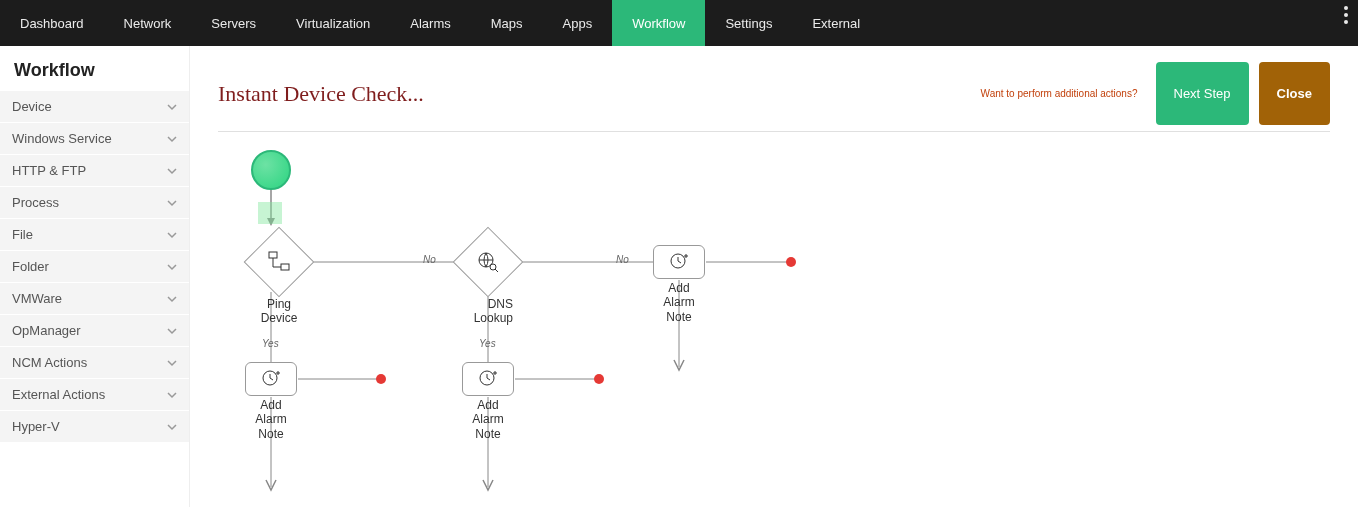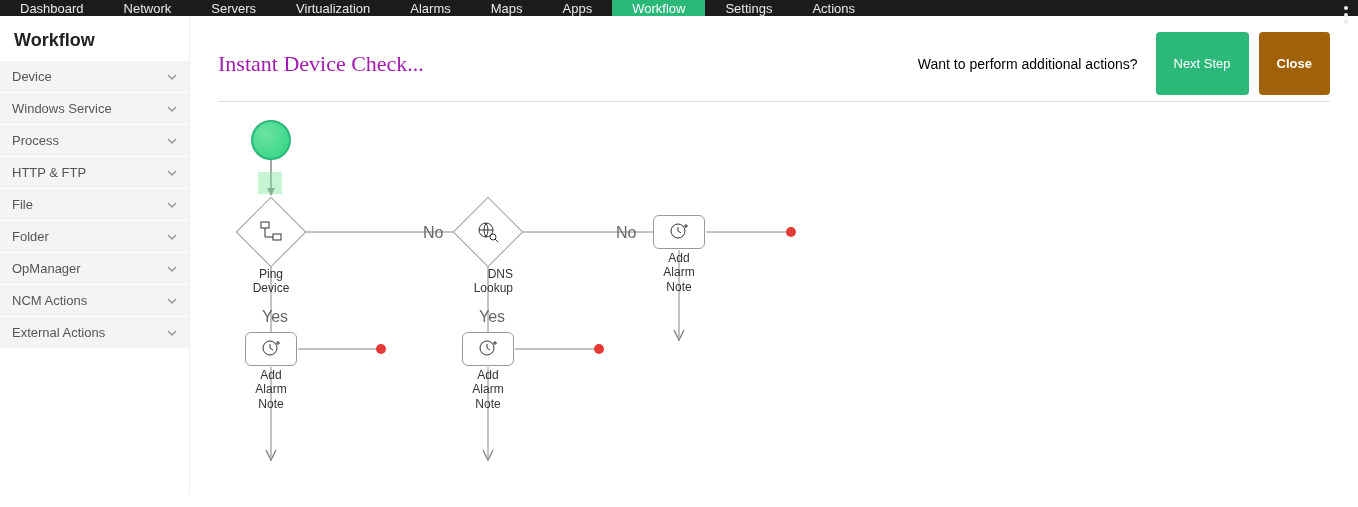--- a/index.html
+++ b/index.html
@@ -11,21 +11,21 @@
     height: 507px;
     overflow: hidden;
     background: #fff;
   }
   
   .topnav {
     display: flex;
     align-items: stretch;
     background: #1c1c1c;
     color: #eee;
-    height: 16px;
+    height: 46px;
     position: relative;
   }
   .topnav .nav-item {
     padding: 0 20px;
     display: flex;
     align-items: center;
     font-size: 13px;
     color: #eaeaea;
     cursor: pointer;
     white-space: nowrap;
@@ -86,30 +86,30 @@
     display: flex;
     align-items: center;
     justify-content: space-between;
     border-bottom: 1px solid #e0e0e0;
     padding-bottom: 6px;
   }
   .page-title {
     font-family: Georgia, "Times New Roman", serif;
     font-size: 22px;
     font-weight: 400;
-    color: #a21caf;
+    color: #7f1d1d;
   }
   .title-actions {
     display: flex;
     align-items: center;
     gap: 10px;
   }
   .link-help {
-    color: #000000;
-    font-size: 14px;
+    color: #c2410c;
+    font-size: 10px;
     margin-right: 8px;
     cursor: pointer;
   }
   .btn {
     border: none;
     border-radius: 4px;
     font-size: 13px;
     padding: 24px 18px;
     color: #fff;
     cursor: pointer;
@@ -160,23 +160,24 @@
     display: flex; align-items: center; justify-content: center;
   }
   .red-dot {
     position: absolute;
     width: 10px; height: 10px;
     background: #e53935;
     border-radius: 50%;
   }
   .edge-label {
     position: absolute;
-    font-size: 16px;
+    font-size: 10px;
     color: #666;
     background: transparent;
+    font-style: italic;
   }
   svg.connectors {
     position: absolute;
     left: 0; top: 0;
     width: 100%; height: 100%;
     pointer-events: none;
   }
 </style>
 </head>
 <body>
@@ -203,21 +204,21 @@
   <div class="nav-item">
       <span>Apps</span>
     </div>
   <div class="nav-item active">
       <span>Workflow</span>
     </div>
   <div class="nav-item">
       <span>Settings</span>
     </div>
   <div class="nav-item">
-      <span>Actions</span>
+      <span>External</span>
     </div>
   <div class="kebab">
     <svg width="4" height="18" viewBox="0 0 4 18">
         <circle cx="2" cy="2" r="2" fill="#eaeaea"></circle>
         <circle cx="2" cy="9" r="2" fill="#eaeaea"></circle>
         <circle cx="2" cy="16" r="2" fill="#eaeaea"></circle>
       </svg>
   </div>
 </div>
 
@@ -235,69 +236,85 @@
       </div>
     <div class="sidebar-item">
         <span>Windows Service</span>
         <span class="chev">
           <svg width="10" height="10">
             <path d="M1 3 L5 7 L9 3" stroke="#999" stroke-width="1.5" fill="none"></path>
           </svg>
         </span>
       </div>
     <div class="sidebar-item">
+        <span>HTTP &amp; FTP</span>
+        <span class="chev">
+          <svg width="10" height="10">
+            <path d="M1 3 L5 7 L9 3" stroke="#999" stroke-width="1.5" fill="none"></path>
+          </svg>
+        </span>
+      </div>
+    <div class="sidebar-item">
         <span>Process</span>
         <span class="chev">
           <svg width="10" height="10">
             <path d="M1 3 L5 7 L9 3" stroke="#999" stroke-width="1.5" fill="none"></path>
           </svg>
         </span>
       </div>
     <div class="sidebar-item">
-        <span>HTTP &amp; FTP</span>
-        <span class="chev">
-          <svg width="10" height="10">
-            <path d="M1 3 L5 7 L9 3" stroke="#999" stroke-width="1.5" fill="none"></path>
-          </svg>
-        </span>
-      </div>
-    <div class="sidebar-item">
         <span>File</span>
         <span class="chev">
           <svg width="10" height="10">
             <path d="M1 3 L5 7 L9 3" stroke="#999" stroke-width="1.5" fill="none"></path>
           </svg>
         </span>
       </div>
     <div class="sidebar-item">
         <span>Folder</span>
         <span class="chev">
           <svg width="10" height="10">
             <path d="M1 3 L5 7 L9 3" stroke="#999" stroke-width="1.5" fill="none"></path>
           </svg>
         </span>
       </div>
     <div class="sidebar-item">
+        <span>VMWare</span>
+        <span class="chev">
+          <svg width="10" height="10">
+            <path d="M1 3 L5 7 L9 3" stroke="#999" stroke-width="1.5" fill="none"></path>
+          </svg>
+        </span>
+      </div>
+    <div class="sidebar-item">
         <span>OpManager</span>
         <span class="chev">
           <svg width="10" height="10">
             <path d="M1 3 L5 7 L9 3" stroke="#999" stroke-width="1.5" fill="none"></path>
           </svg>
         </span>
       </div>
     <div class="sidebar-item">
         <span>NCM Actions</span>
         <span class="chev">
           <svg width="10" height="10">
             <path d="M1 3 L5 7 L9 3" stroke="#999" stroke-width="1.5" fill="none"></path>
           </svg>
         </span>
       </div>
     <div class="sidebar-item">
         <span>External Actions</span>
+        <span class="chev">
+          <svg width="10" height="10">
+            <path d="M1 3 L5 7 L9 3" stroke="#999" stroke-width="1.5" fill="none"></path>
+          </svg>
+        </span>
+      </div>
+    <div class="sidebar-item">
+        <span>Hyper-V</span>
         <span class="chev">
           <svg width="10" height="10">
             <path d="M1 3 L5 7 L9 3" stroke="#999" stroke-width="1.5" fill="none"></path>
           </svg>
         </span>
       </div>
   </div>
 
   <div class="main">
     <div class="title-row">
@@ -336,21 +353,21 @@
 
         <line x1="461" y1="148" x2="461" y2="235" stroke="#888" stroke-width="1"></line>
         <path d="M456 228 L461 238 L466 228" fill="none" stroke="#888" stroke-width="1.5"></path>
       </svg>
 
       <div class="highlight-box" style="left:40px; top:70px; width:24px; height:22px;"></div>
       <div class="node" style="left:33px; top:18px;">
         <div class="start-circle"></div>
       </div>
 
-      <div class="node" style="left:28px; top:105px;">
+      <div class="node" style="left:36px; top:105px;">
         <div class="diamond">
             <div class="diamond-inner">
           <svg width="26" height="26" viewBox="0 0 26 26">
                 <rect x="3" y="3" width="8" height="6" fill="none" stroke="#333"></rect>
                 <rect x="15" y="15" width="8" height="6" fill="none" stroke="#333"></rect>
                 <line x1="7" y1="9" x2="7" y2="18" stroke="#333"></line>
                 <line x1="7" y1="18" x2="15" y2="18" stroke="#333"></line>
               </svg>
         </div>
           </div>

